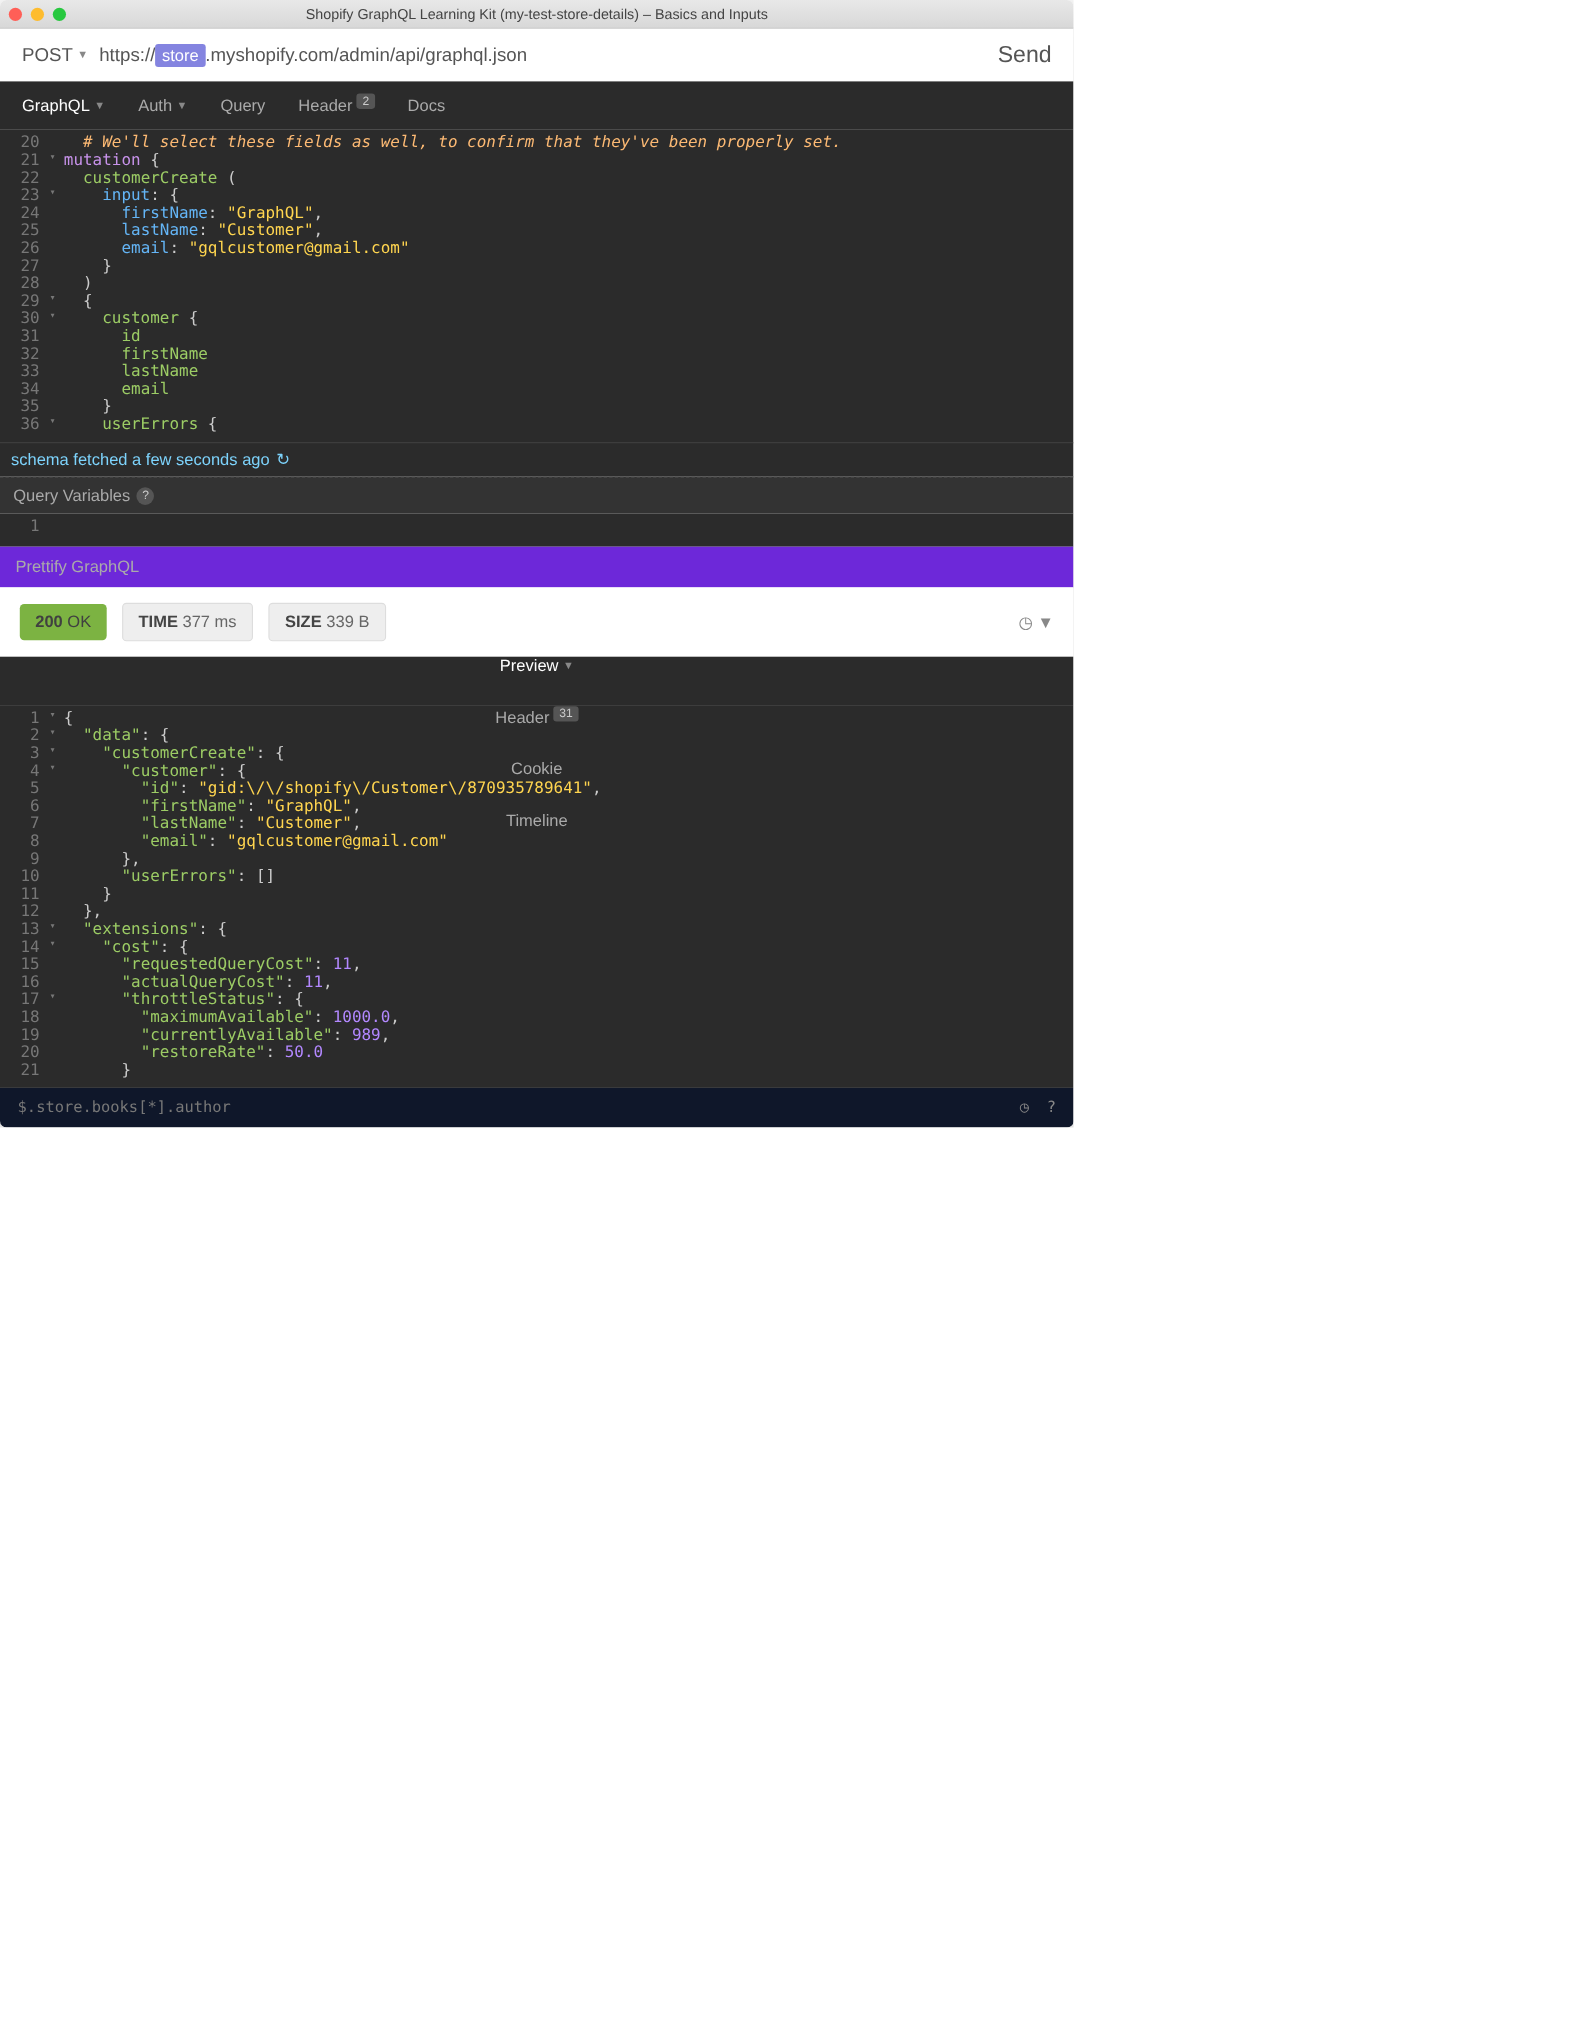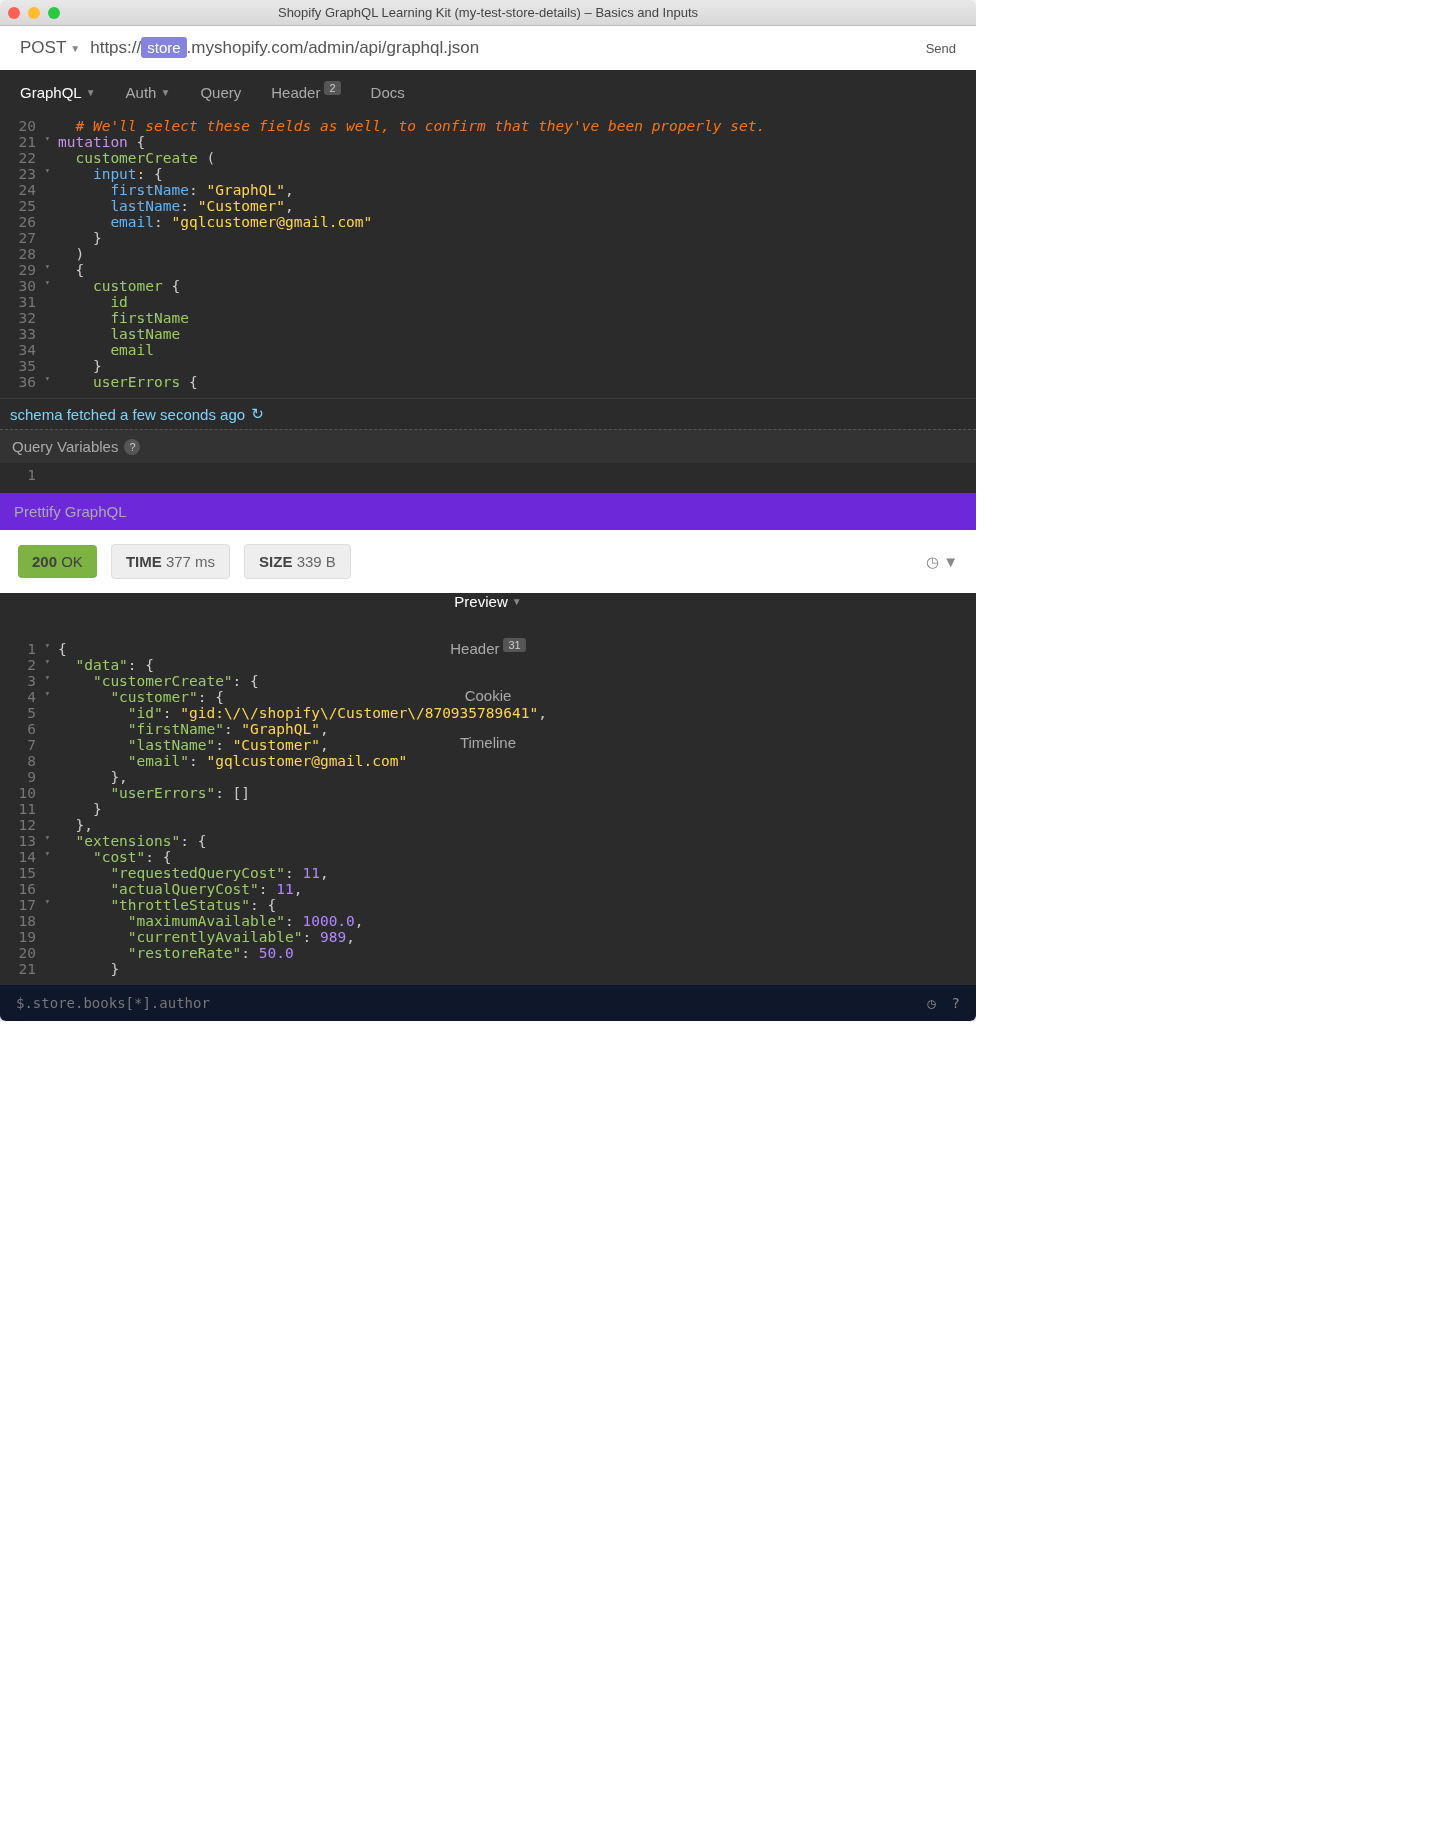--- a/index.html
+++ b/index.html
@@ -8,31 +8,31 @@
   .titlebar { height: 26px; background: linear-gradient(#e8e8e8,#d8d8d8); display: flex; align-items: center; padding: 0 8px; position: relative; border-bottom:1px solid #bbb;}
   .traffic { display:flex; gap:8px; }
   .dot { width:12px; height:12px; border-radius:50%; }
   .dot.red{background:#ff5f57;} .dot.yellow{background:#febc2e;} .dot.green{background:#28c840;}
   .title { position:absolute; left:0; right:0; text-align:center; font-size:13px; color:#444;}
   .reqbar { display:flex; align-items:center; padding:12px 20px; background:#fff; }
   .method { font-size:17px; color:#555; margin-right:10px; display:flex; align-items:center; gap:4px;}
   .caret { font-size:10px; color:#888; }
   .url { font-size:17px; color:#555; flex:1; }
   .chip { background:#8484e0; color:#fff; padding:2px 6px; border-radius:3px; font-size:15px; }
-  .send { font-size:13px; color:#555; }
+  .send { font-size:21px; color:#555; }
   .tabs { background:#2b2b2b; display:flex; align-items:center; padding:0 20px; height:44px; gap:30px; }
   .tab { font-size:15px; color:#aaa; display:flex; align-items:center; gap:4px;}
   .tab.active { color:#fff; }
   .badge { background:#555; color:#ccc; font-size:11px; border-radius:3px; padding:1px 5px; position:relative; top:-4px;}
   .editor { background:#2b2b2b; font-family: Menlo, Consolas, monospace; font-size:14.5px; color:#ccc; padding:4px 0 8px 0; }
   .line { display:flex; }
   .ln { width:42px; text-align:right; color:#777; padding-right:6px; user-select:none; position:relative;}
   .fold::after{content:"▸"; color:#777; font-size:9px; position:absolute; right:-8px; transform:rotate(90deg);}
   .code { white-space: pre; padding-left:16px;}
-  .c-comment{color:#f97316; font-style:italic;}
+  .c-comment{color:#fdba74; font-style:italic;}
   .c-kw{color:#c792ea;}
   .c-fn{color:#9ccc65;}
   .c-prop{color:#64b5f6;}
   .c-str{color:#ffd54f;}
   .c-num{color:#b388ff;}
   .c-key{color:#9ccc65;}
   .schemabar{background:#2b2b2b; color:#7dd3fc; font-size:15px; padding:6px 10px; display:flex; align-items:center; gap:6px; border-top:1px solid #3a3a3a;}
   .qvar{background:#333; color:#aaa; font-size:15px; padding:8px 12px; border-top:1px dashed #555; display:flex; align-items:center; gap:6px;}
   .qvar-body{background:#2b2b2b; padding:4px 0 10px 0;}
   .prettify{background:#6d28d9; color:#aaa; font-size:15px; padding:10px 14px;}

